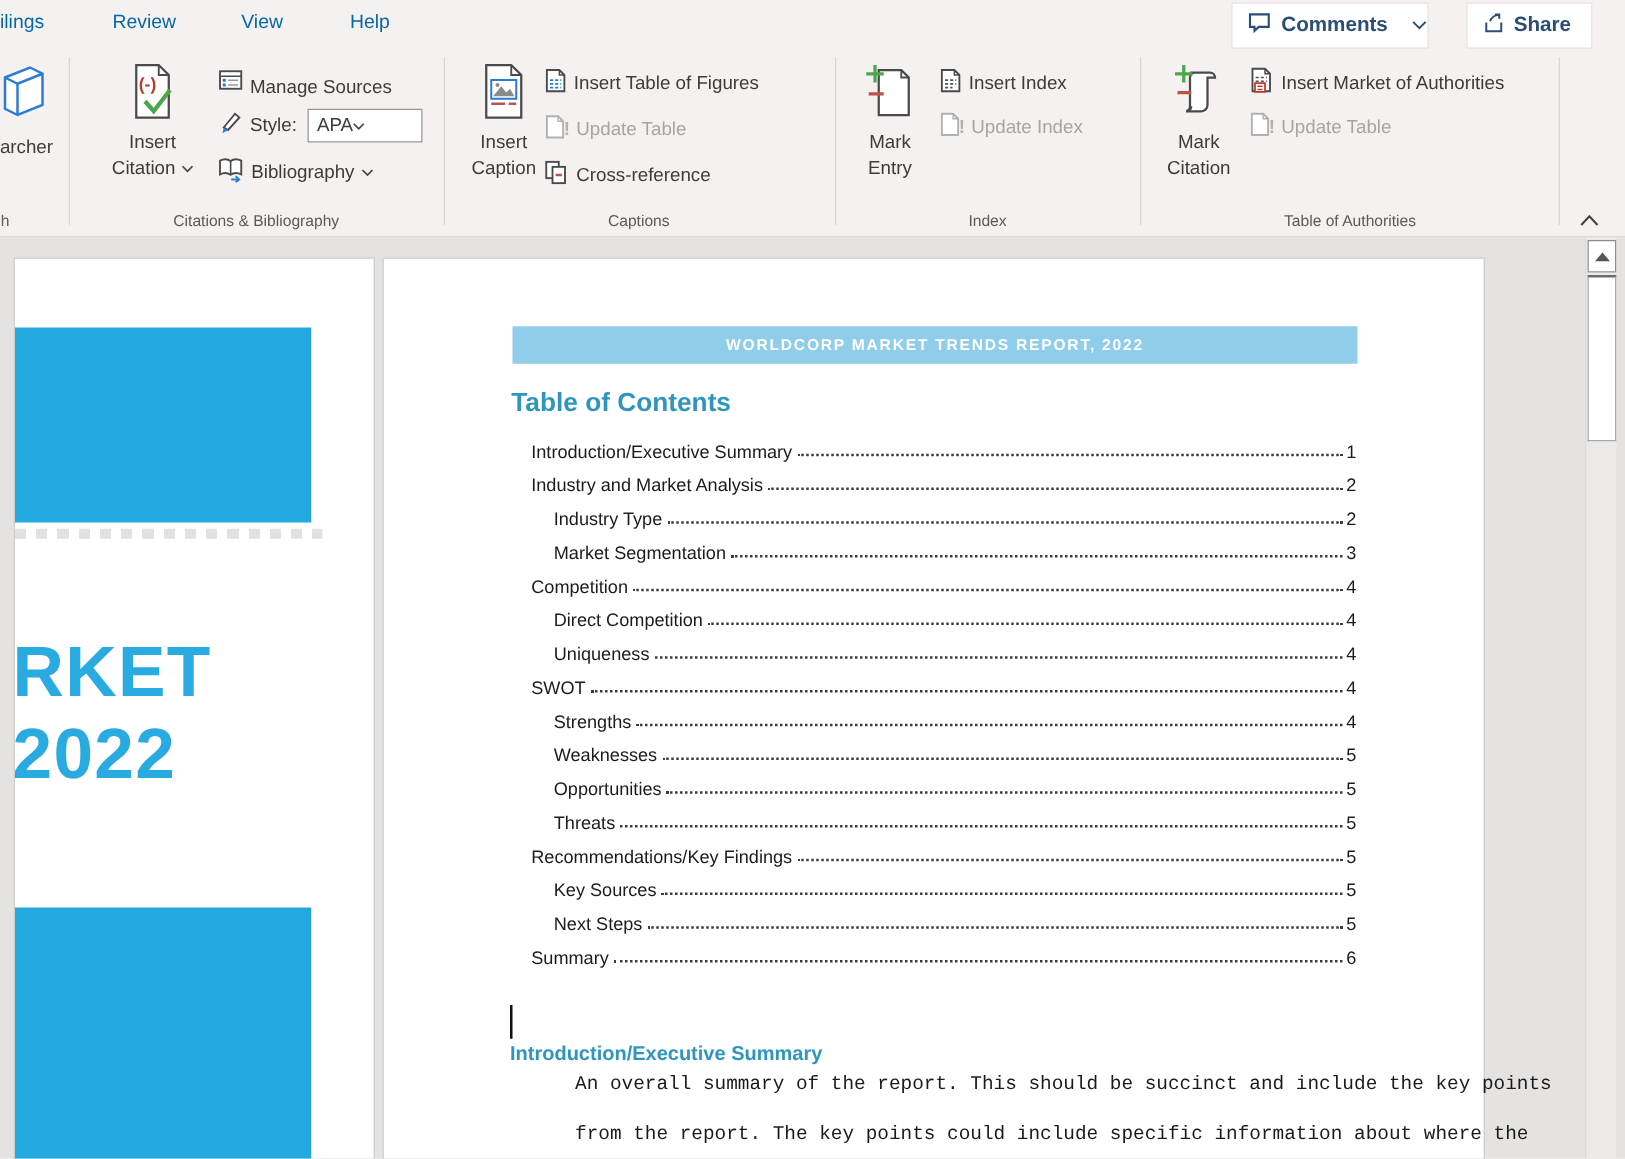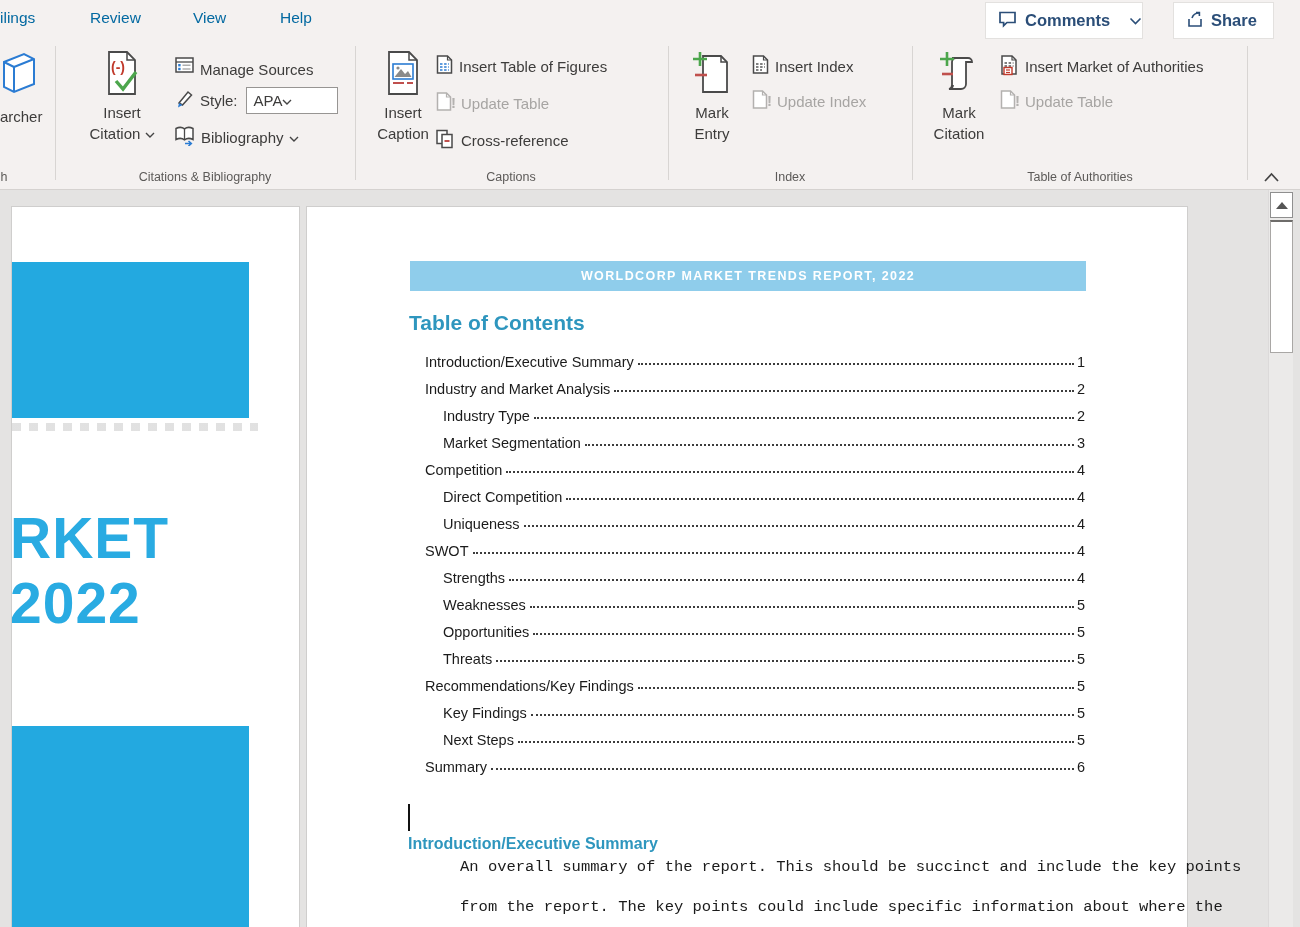--- a/index.html
+++ b/index.html
@@ -409,21 +409,21 @@
           <span class="toc-label">Threats</span>
           <span class="leader"></span>
           <span class="toc-page">5</span>
         </div>
         <div class="toc-row">
           <span class="toc-label">Recommendations/Key Findings</span>
           <span class="leader"></span>
           <span class="toc-page">5</span>
         </div>
         <div class="toc-row lvl2">
-          <span class="toc-label">Key Findings</span>
+          <span class="toc-label">Key Sources</span>
           <span class="leader"></span>
           <span class="toc-page">5</span>
         </div>
         <div class="toc-row lvl2">
           <span class="toc-label">Next Steps</span>
           <span class="leader"></span>
           <span class="toc-page">5</span>
         </div>
         <div class="toc-row">
           <span class="toc-label">Summary</span>

